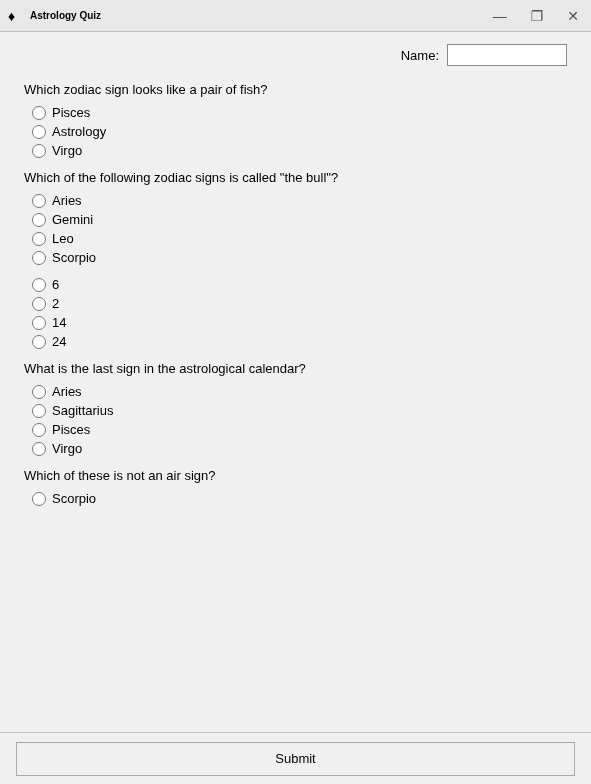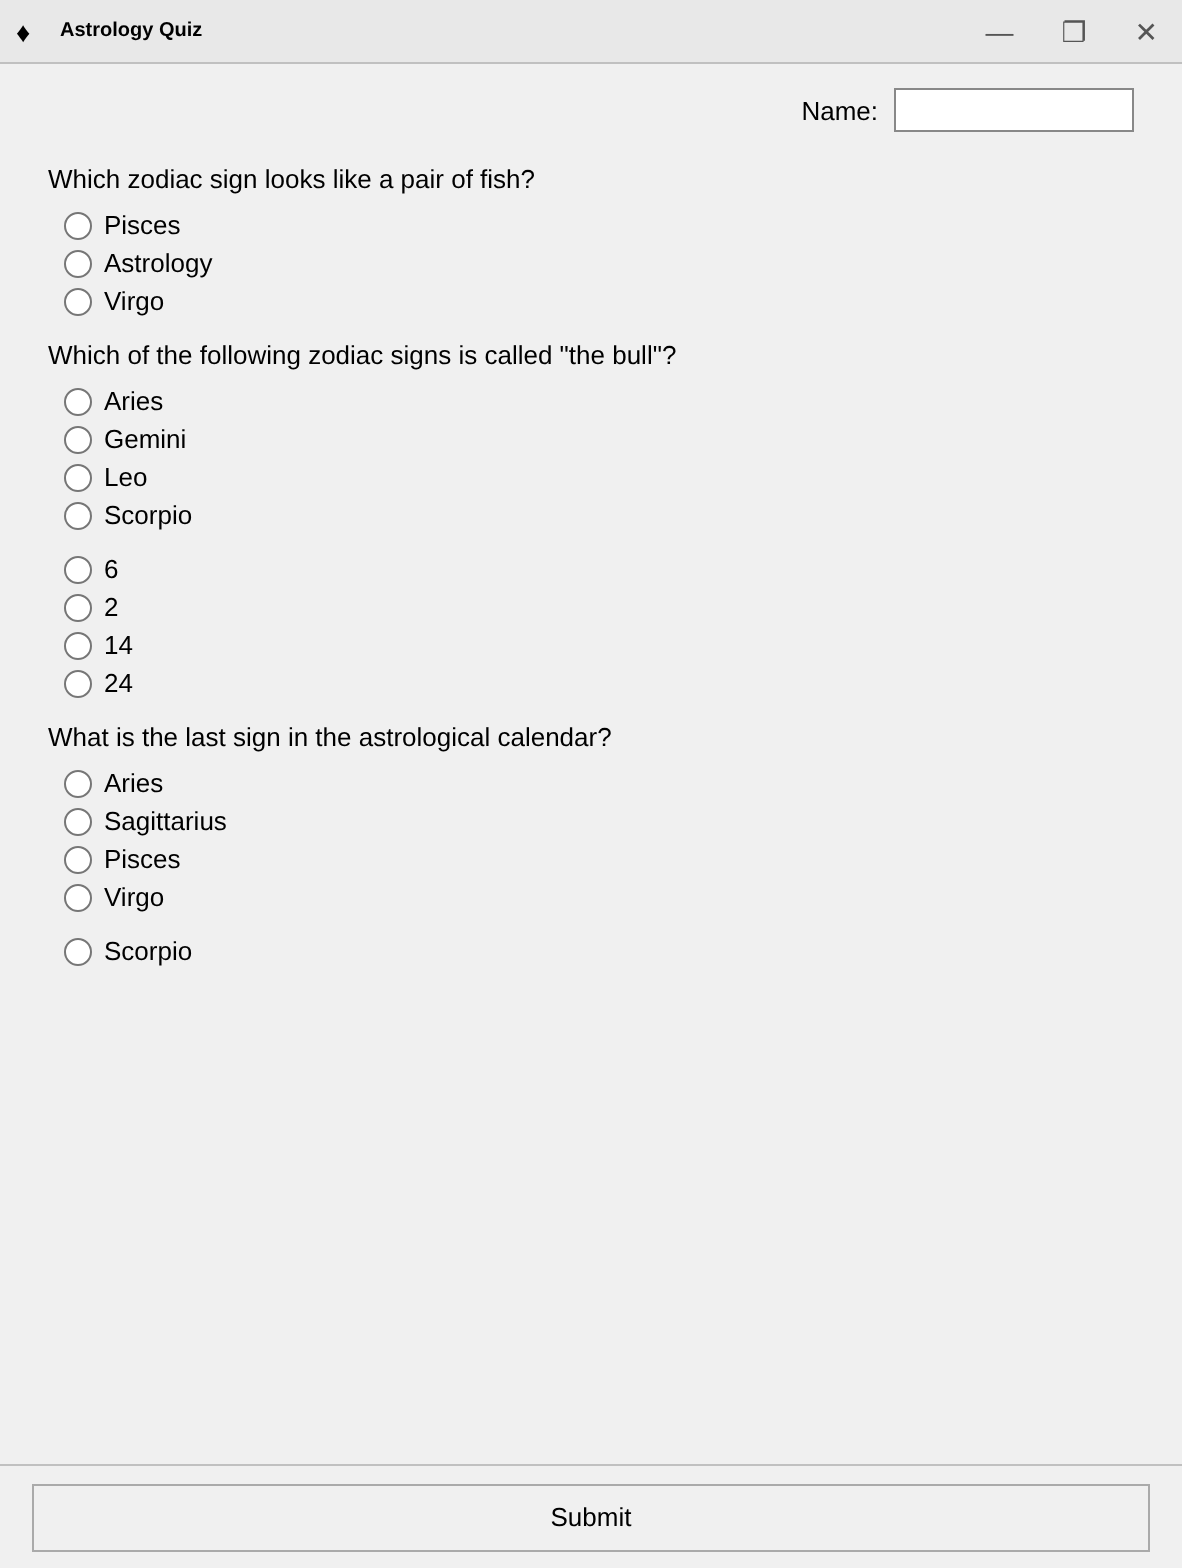--- a/index.html
+++ b/index.html
@@ -232,20 +232,21 @@
     <div class="option">
       <input type="radio" name="q4" id="q4_2" style="">
       <label for="q4_2">Pisces</label>
     </div>
     <div class="option">
       <input type="radio" name="q4" id="q4_3" style="">
       <label for="q4_3">Virgo</label>
     </div>
   </div>
 
+  <div class="question">Which of these is not an air sign?</div>
   <div class="options">
     <div class="option">
       <input type="radio" name="q5" id="q5_0" style="">
       <label for="q5_0">Scorpio</label>
     </div>
   </div>
 
 </div>
 
 <div class="footer">

